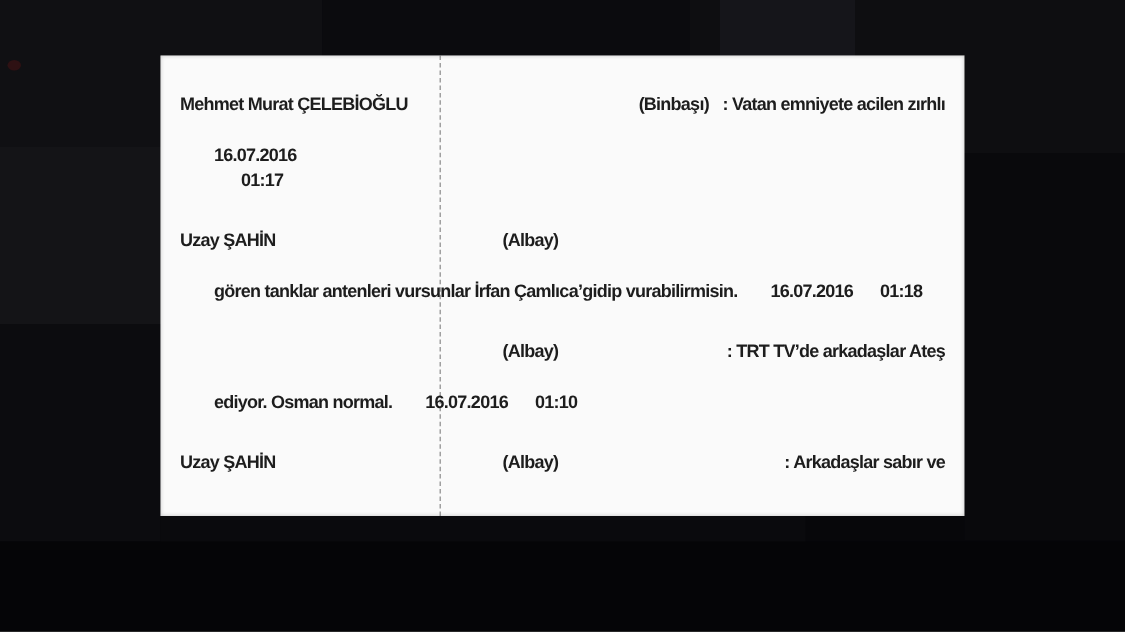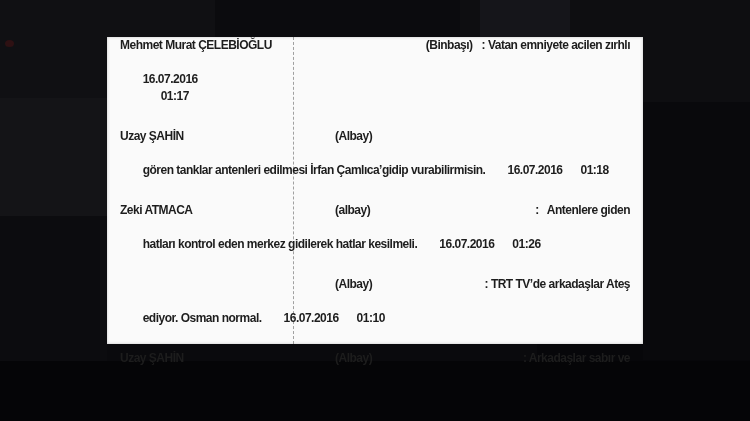--- a/index.html
+++ b/index.html
@@ -18,21 +18,21 @@
   .p6{left:480px;top:0;width:90px;height:44px;background:#15151a;}
   .p7{left:643px;top:102px;width:107px;height:258px;background:#09090c;}
   .p8{left:0;top:216px;width:107px;height:145px;background:#0c0c0f;}
   .p9{left:107px;top:344px;width:430px;height:40px;background:#0a0a0d;}
   .p10{left:0;top:361px;width:750px;height:60px;background:#050507;}
   .speck{left:5px;top:40px;width:9px;height:7px;background:#2e1113;border-radius:50%;}
 
   
   .doc{
     position:absolute;left:107px;top:37px;width:536px;height:307px;
-    background:#fafafa;box-sizing:border-box;padding:0 13px 0 13px;
+    background:#fafafa;box-sizing:border-box;padding:24px 13px 0 13px;
     color:#1d1d1d;font-weight:700;font-size:12px;letter-spacing:-0.5px;
     box-shadow:inset 0 0 3px rgba(0,0,0,.22);
   }
   .fold{
     position:absolute;left:186px;top:0;height:100%;width:0;
     border-left:1px dashed rgba(85,85,85,.55);
   }
   .entry{margin-bottom:6px;position:relative;}
   .line{position:relative;display:block;line-height:17px;white-space:pre;}
   .l1{display:flex;}
@@ -76,34 +76,24 @@
         <span class="time">01:17</span>
       </div>
     </div>
 
     <div class="entry entry-1">
       <div class="line l1">
         <span class="name">Uzay ŞAHİN</span>
         <span class="rank">(Albay)</span>
       </div>
       <div class="line">
-        <span class="cont">gören tanklar antenleri edilmesi İrfan Çamlıca’gidip vurabilirmisin.</span><span class="date">16.07.2016</span><span class="time">01:18</span>
+        <span class="cont">gören tanklar antenleri vursunlar İrfan Çamlıca’gidip vurabilirmisin.</span><span class="date">16.07.2016</span><span class="time">01:18</span>
       </div>
     </div>
 
-    <div class="entry entry-2">
-      <div class="line l1">
-        <span class="name">Zeki ATMACA</span>
-        <span class="rank">(albay)</span>
-        <span class="intro">:   Antenlere giden</span>
-      </div>
-      <div class="line">
-        <span class="cont">hatları kontrol eden merkez gidilerek hatlar kesilmeli.</span><span class="date">16.07.2016</span><span class="time">01:26</span>
-      </div>
-    </div>
 
     <div class="entry entry-3">
       <div class="line l1">
         <span class="rank">(Albay)</span>
         <span class="intro">: TRT TV’de arkadaşlar Ateş</span>
       </div>
       <div class="line">
         <span class="cont">ediyor. Osman normal.</span><span class="date">16.07.2016</span><span class="time">01:10</span>
       </div>
     </div>

